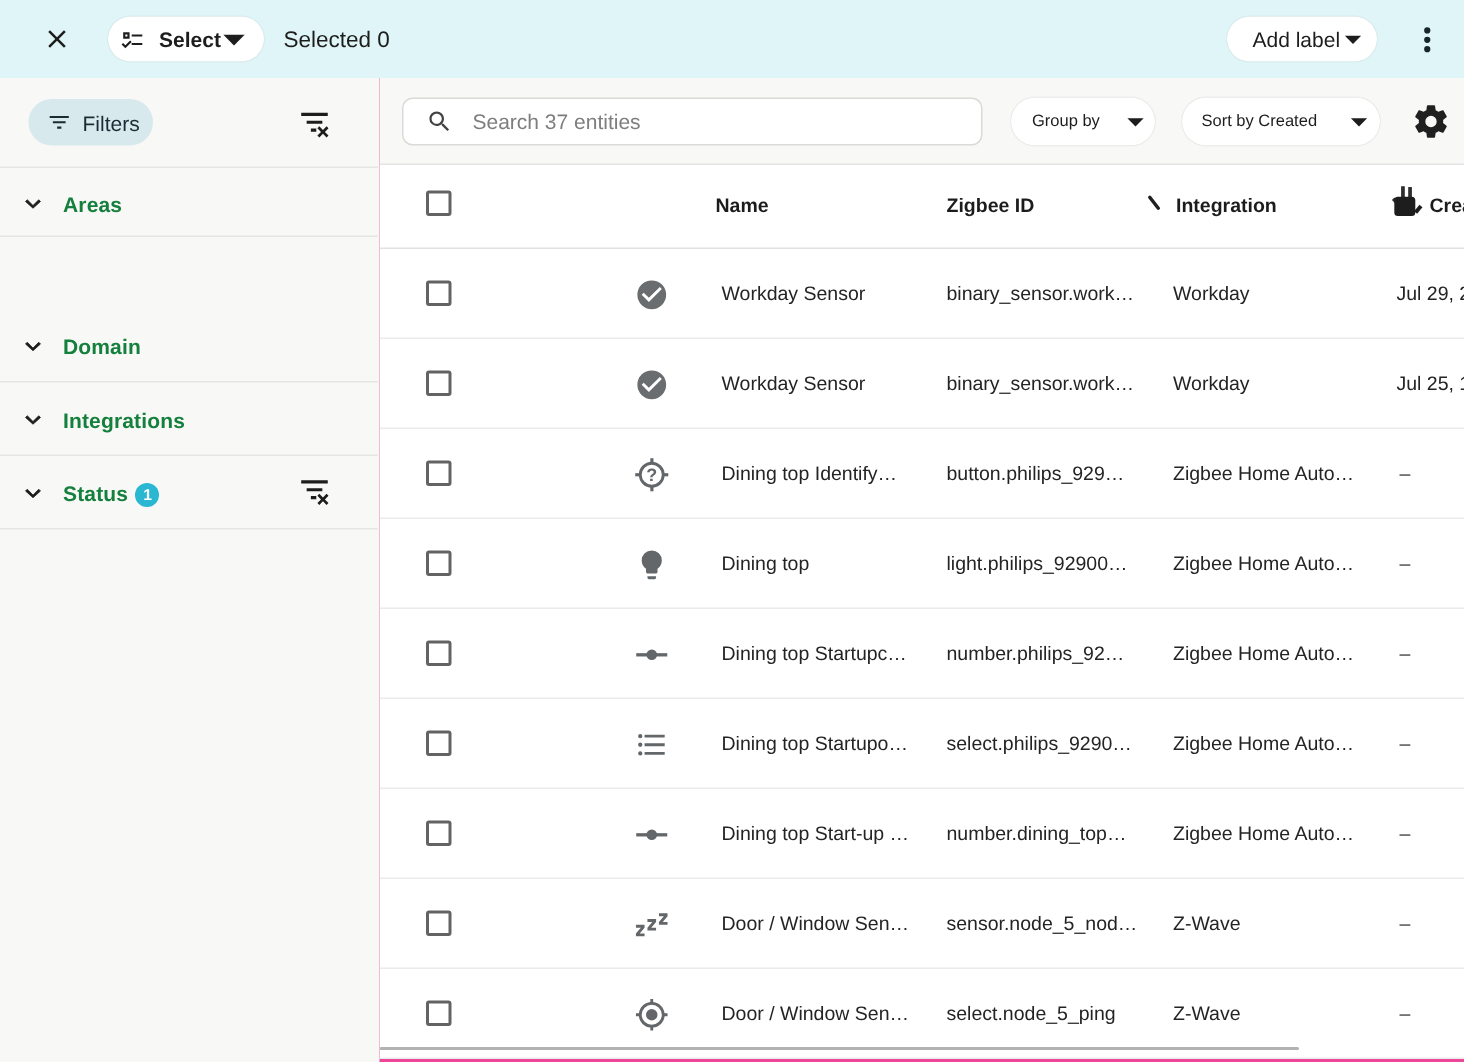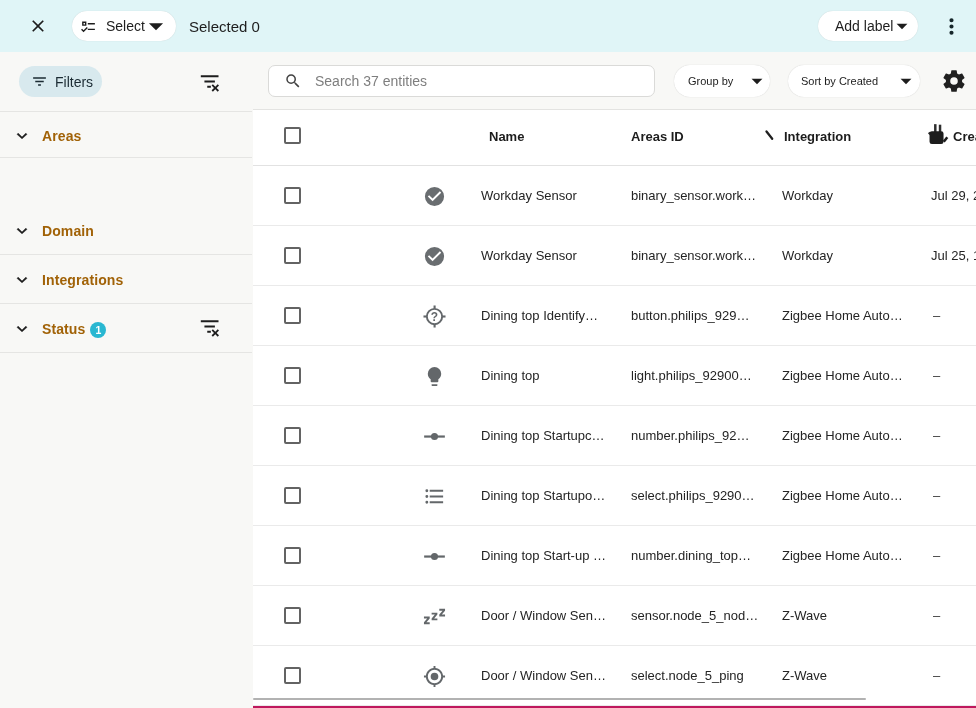--- a/index.html
+++ b/index.html
@@ -3,35 +3,35 @@
 <meta charset="utf-8">
 <style>
   * { margin:0; padding:0; box-sizing:border-box; }
   html,body { width:976px; height:708px; overflow:hidden; }
   body { font-family:"Liberation Sans", sans-serif; position:relative; background:#fff; color:#212121; }
   .abs { position:absolute; }
   
   .topbar { position:absolute; left:0; top:0; width:976px; height:52px; background:#e0f5f7; }
   .pill { position:absolute; background:#fff; border-radius:16px; display:flex; align-items:center; box-shadow:0 0 1px rgba(0,0,0,.18); }
   .cpill, .pill { overflow:visible; }
-  .selpill { left:72px; top:11px; width:104px; height:30px; }
+  .selpill { left:72px; top:11px; width:104px; height:30px;font-weight:bold; }
   .addpill { left:818px; top:11px; width:100px; height:30px; }
   .seltxt { position:absolute; left:189px; top:0; height:52px; display:flex; align-items:center; font-size:15px; color:#1d1d1d; }
   
   .sidebar { position:absolute; left:0; top:52px; width:281px; height:656px; background:#f8f8f6; border-right:1px solid #e2e2e0; }
   .fhead { position:absolute; left:0; top:0; width:252px; height:60px; border-bottom:1px solid #e5e5e3; }
   .fchip { position:absolute; left:19px; top:14px; width:83px; height:31px; border-radius:16px; background:#d8e9ee; display:flex; align-items:center; }
   .fchip span { font-size:14px; color:#1b2b33; margin-left:7px; }
   .srow { position:absolute; left:0; width:252px; border-bottom:1px solid #e5e5e3; display:flex; align-items:center; }
   .srow .chev { margin-left:12px; position:relative; top:1px; }
-  .srow .lbl { font-size:14px; font-weight:bold; color:#a16207; margin-left:10px; letter-spacing:.1px; position:relative; top:1px; }
+  .srow .lbl { font-size:14px; font-weight:bold; color:#15803d; margin-left:10px; letter-spacing:.1px; position:relative; top:1px; }
   .badge { width:16px; height:16px; border-radius:50%; background:#29b7d1; color:#fff; font-size:10.5px; font-weight:bold; display:flex; align-items:center; justify-content:center; margin-left:5px; position:relative; top:2px; }
   .clearic { position:absolute; left:200px; top:13px; }
   
-  .main { position:absolute; left:253px; top:52px; width:723px; height:656px; background:#be185d; overflow:hidden;text-decoration:underline; }
+  .main { position:absolute; left:253px; top:52px; width:723px; height:656px; background:#ec4899; overflow:hidden;text-decoration:underline; }
   .controls { position:absolute; left:0; top:0; width:723px; height:58px; background:#f8f8f6; border-bottom:1px solid #e3e3e1; }
   .search { position:absolute; left:15px; top:13px; width:387px; height:32px; background:#fff; border:1px solid #dadad8; border-radius:7px; display:flex; align-items:center; }
   .search span { font-size:14px; color:#7e7e7e; margin-left:13px; }
   .cpill { position:absolute; top:13px; height:32px; background:#fff; border-radius:16px; display:flex; align-items:center; box-shadow:0 0 1px rgba(0,0,0,.22); }
   .cpill span { font-size:11px; color:#1d1d1d; white-space:nowrap; }
   
   .thead { position:absolute; left:0; top:58px; width:723px; height:56px; background:#fff; border-bottom:1px solid #e2e2e2; }
   .hlbl { position:absolute; font-size:13px; font-weight:bold; color:#1c1c1c; top:19px; }
   .trow { position:absolute; left:0; width:723px; height:60px; background:#fff; border-bottom:1px solid #eaeaea; }
   .cb { position:absolute; left:31px; width:17px; height:17px; border:2px solid #636363; border-radius:2px; background:#fff; }
@@ -131,22 +131,22 @@
           <path fill="#1d1d1d" d="M7,10L12,15L17,10H7Z"></path>
         </svg>
       </div>
     <svg class="abs" style="left:688px;top:16px" width="26" height="26" viewBox="0 0 24 24">
         <path fill="#202020" d="M12,15.5A3.5,3.5 0 0,1 8.5,12A3.5,3.5 0 0,1 12,8.5A3.5,3.5 0 0,1 15.5,12A3.5,3.5 0 0,1 12,15.5M19.43,12.97C19.47,12.65 19.5,12.33 19.5,12C19.5,11.67 19.47,11.34 19.43,11L21.54,9.37C21.73,9.22 21.78,8.95 21.66,8.73L19.66,5.27C19.54,5.05 19.27,4.96 19.05,5.05L16.56,6.05C16.04,5.66 15.5,5.32 14.87,5.07L14.5,2.42C14.46,2.18 14.25,2 14,2H10C9.75,2 9.54,2.18 9.5,2.42L9.13,5.07C8.5,5.32 7.96,5.66 7.44,6.05L4.95,5.05C4.73,4.96 4.46,5.05 4.34,5.27L2.34,8.73C2.21,8.95 2.27,9.22 2.46,9.37L4.57,11C4.53,11.34 4.5,11.67 4.5,12C4.5,12.33 4.53,12.65 4.57,12.97L2.46,14.63C2.27,14.78 2.21,15.05 2.34,15.27L4.34,18.73C4.46,18.95 4.73,19.03 4.95,18.95L7.44,17.94C7.96,18.34 8.5,18.68 9.13,18.93L9.5,21.58C9.54,21.82 9.75,22 10,22H14C14.25,22 14.46,21.82 14.5,21.58L14.87,18.93C15.5,18.67 16.04,18.34 16.56,17.94L19.05,18.95C19.27,19.03 19.54,18.95 19.66,18.73L21.66,15.27C21.78,15.05 21.73,14.78 21.54,14.63L19.43,12.97Z"></path>
       </svg>
   </div>
 
   <div class="thead">
     <div class="cb" style="top:17px"></div>
-    <div class="hlbl" style="left:236px">Name</div>
-    <div class="hlbl" style="left:378px">Areas ID</div>
+    <div class="hlbl" style="left:224px">Name</div>
+    <div class="hlbl" style="left:378px">Zigbee ID</div>
     <div class="hlbl" style="left:531px">Integration</div>
     <svg class="abs" style="left:511px;top:19px" width="12" height="15" viewBox="0 0 12 15">
         <path stroke="#202020" stroke-width="2.3" stroke-linecap="round" d="M2.5,2.5L8.2,9.8"></path>
       </svg>
     <svg class="abs" style="left:670px;top:12px" width="26" height="28" viewBox="0 0 24 26">
         <g fill="#2e2e2e">
           <rect x="10.2" y="2" width="2.3" height="12"></rect>
           <rect x="14.6" y="2.5" width="2.3" height="8"></rect>
           <path d="M4.5,10.5L6,9L11.2,14.3L11.2,17.5Z"></path>
         </g>

